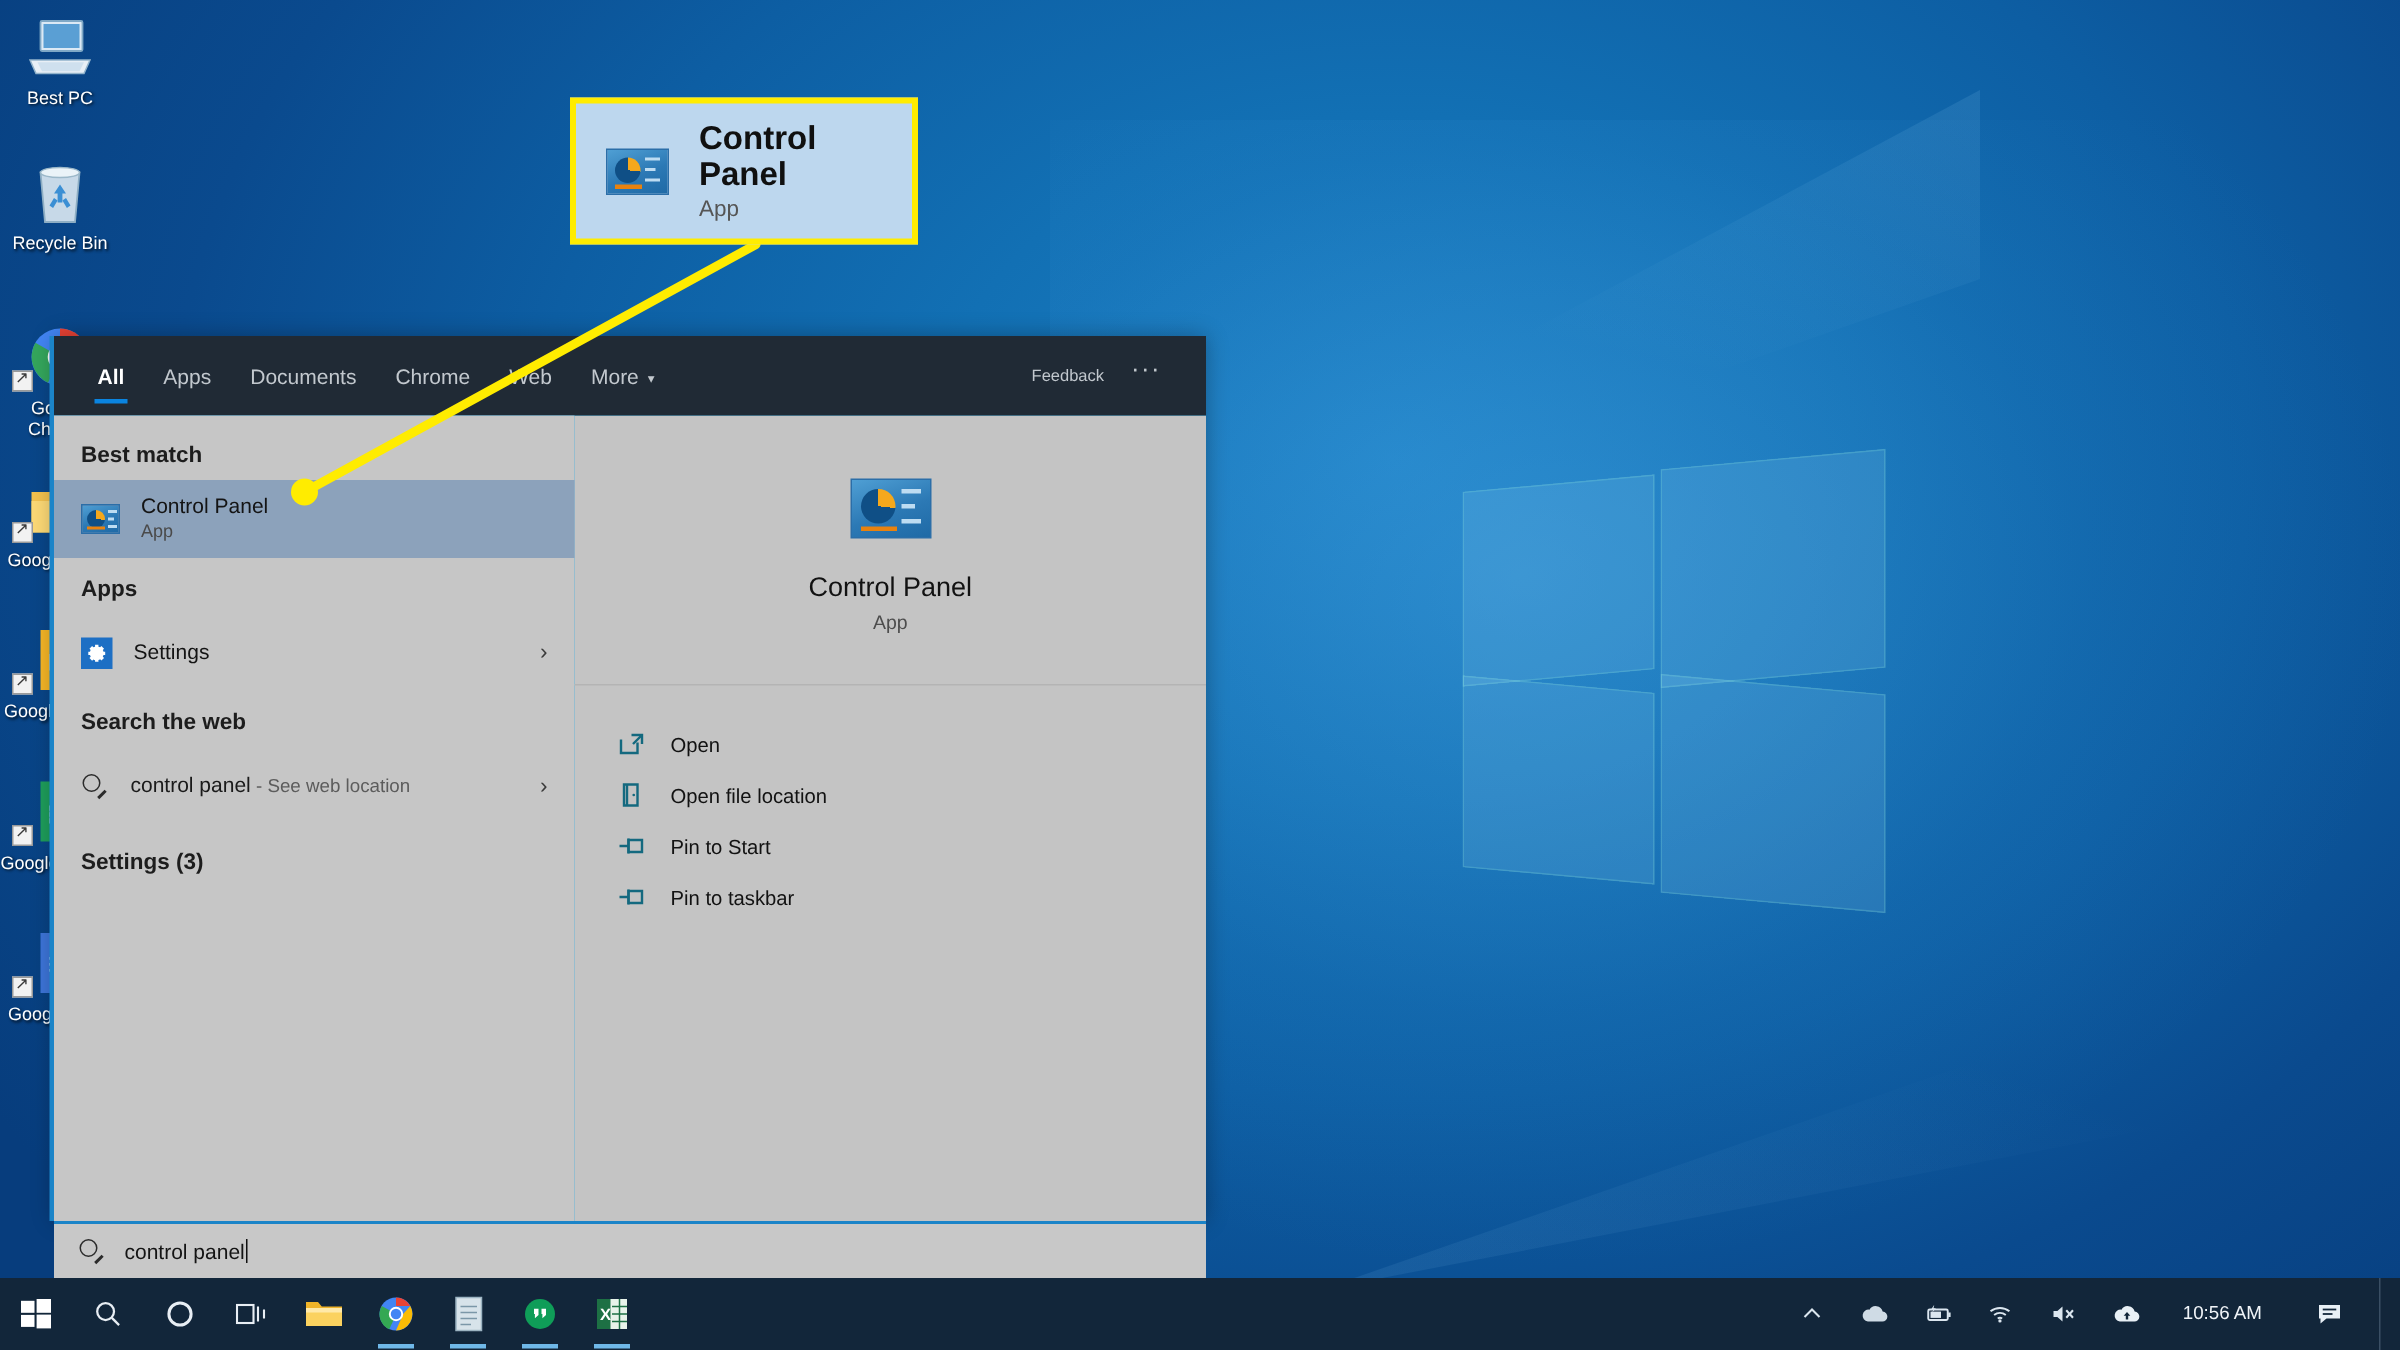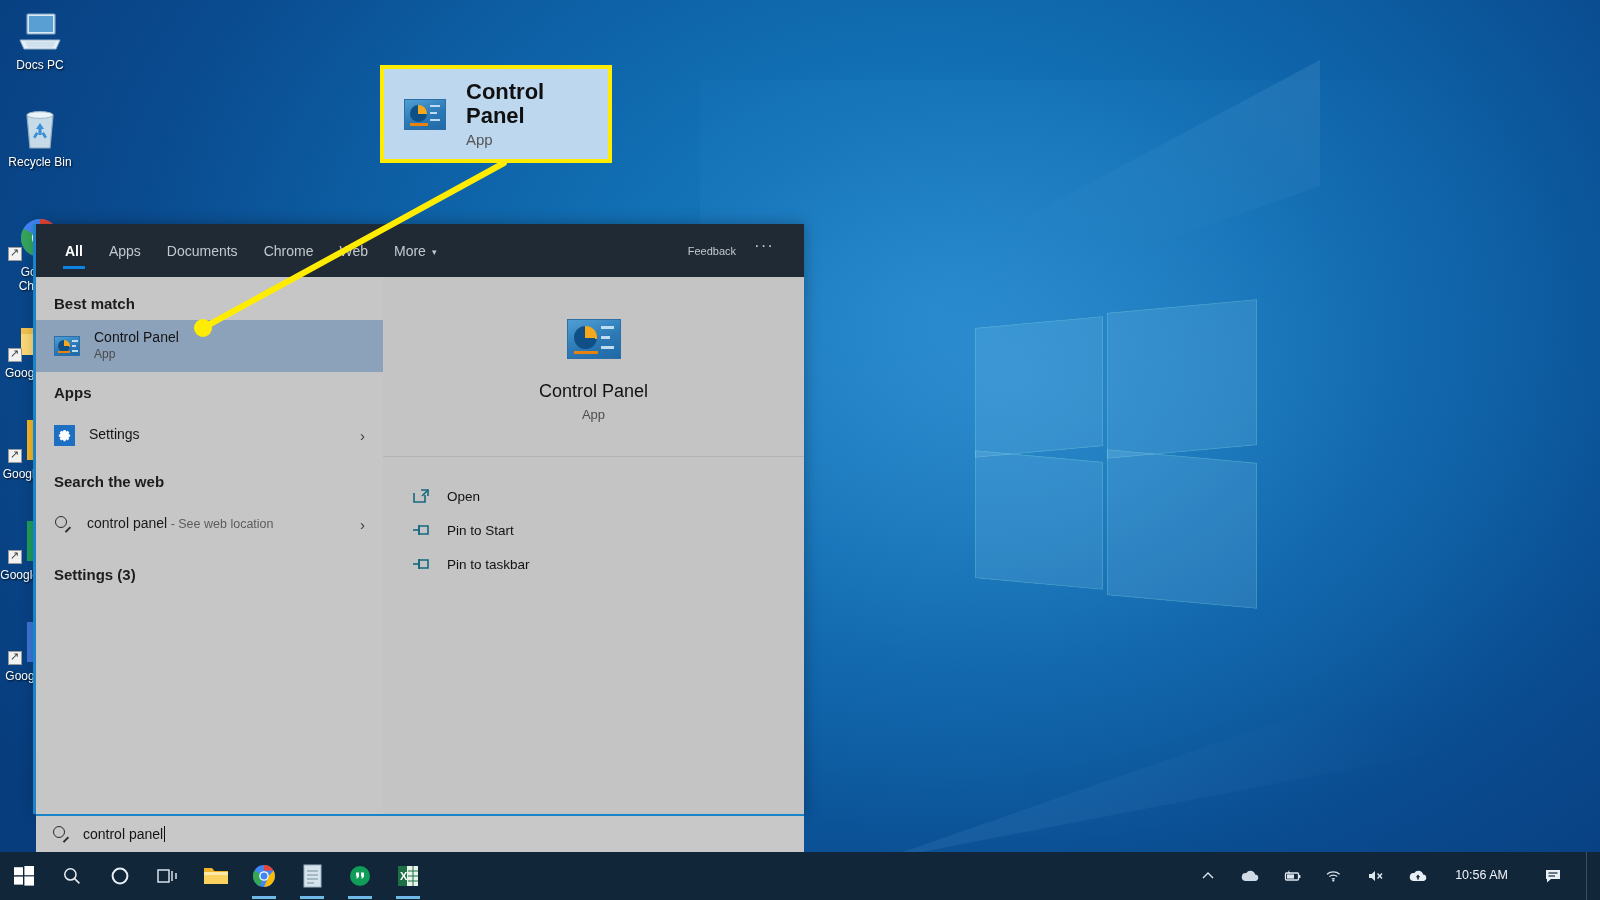--- a/index.html
+++ b/index.html
@@ -214,21 +214,21 @@
 
 <div class="dicon" style="left:0px; top:8px;">
   <span class="glyph">
     <svg width="48" height="44" viewBox="0 0 48 44" style="margin-top:2px">
       <rect x="11" y="4" width="28" height="20" rx="1" fill="#dbe9f5" stroke="#7fa8c6" stroke-width="1.2"></rect>
       <rect x="13" y="6" width="24" height="16" fill="#5a9fd4"></rect>
       <polygon points="4,30 44,30 40,39 8,39" fill="#e8eff6" stroke="#93b4cc" stroke-width="1"></polygon>
       <polygon points="9,31.5 40,31.5 37,37.5 12,37.5" fill="#cfe0ee"></polygon>
     </svg>
   </span>
-  <span class="lbl">Docs PC</span>
+  <span class="lbl">Best PC</span>
 </div>
 
 <div class="dicon" style="left:0px; top:105px;">
   <span class="glyph">
     <svg width="42" height="44" viewBox="0 0 42 44" style="margin-top:2px">
       <polygon points="8,8 34,8 31,41 11,41" fill="#d8e7f0" stroke="#9bb8c9" stroke-width="1.2" opacity="0.92"></polygon>
       <ellipse cx="21" cy="8" rx="13" ry="3.4" fill="#eaf3f8" stroke="#9bb8c9" stroke-width="1"></ellipse>
       <path d="M21 16 l4 6 h-2.4 v6 h-3.2 v-6 H17 z" fill="#3b8fd4" transform="rotate(0 21 22)"></path>
       <path d="M14 30 l3-5 2.4 1.6 -3 5z" fill="#3b8fd4"></path>
       <path d="M28 30 l-3-5 -2.4 1.6 3 5z" fill="#3b8fd4"></path>
@@ -396,20 +396,30 @@
       <div id="actions">
         <div class="action">
           <span class="aicon">
             <svg class="tealic" width="20" height="20" viewBox="0 0 20 20">
               <path d="M3 7v9h11V9"></path>
                 <path d="M10 4h7v6"></path>
                 <path d="M17 4l-6 6"></path>
             </svg>
           </span>
           <span>Open</span>
+        </div>
+        <div class="action">
+          <span class="aicon">
+            <svg class="tealic" width="20" height="20" viewBox="0 0 20 20">
+              <path d="M5 3h9v14H5z"></path>
+                <path d="M7 3v14"></path>
+                <circle cx="11.5" cy="10" r="0.9" fill="#14697f" stroke="none"></circle>
+            </svg>
+          </span>
+          <span>Open file location</span>
         </div>
         <div class="action">
           <span class="aicon">
             <svg class="tealic" width="20" height="20" viewBox="0 0 20 20">
               <path d="M2 10h6"></path>
                 <path d="M8 5v10"></path>
                 <path d="M8 6h9v8H8z"></path>
             </svg>
           </span>
           <span>Pin to Start</span>

